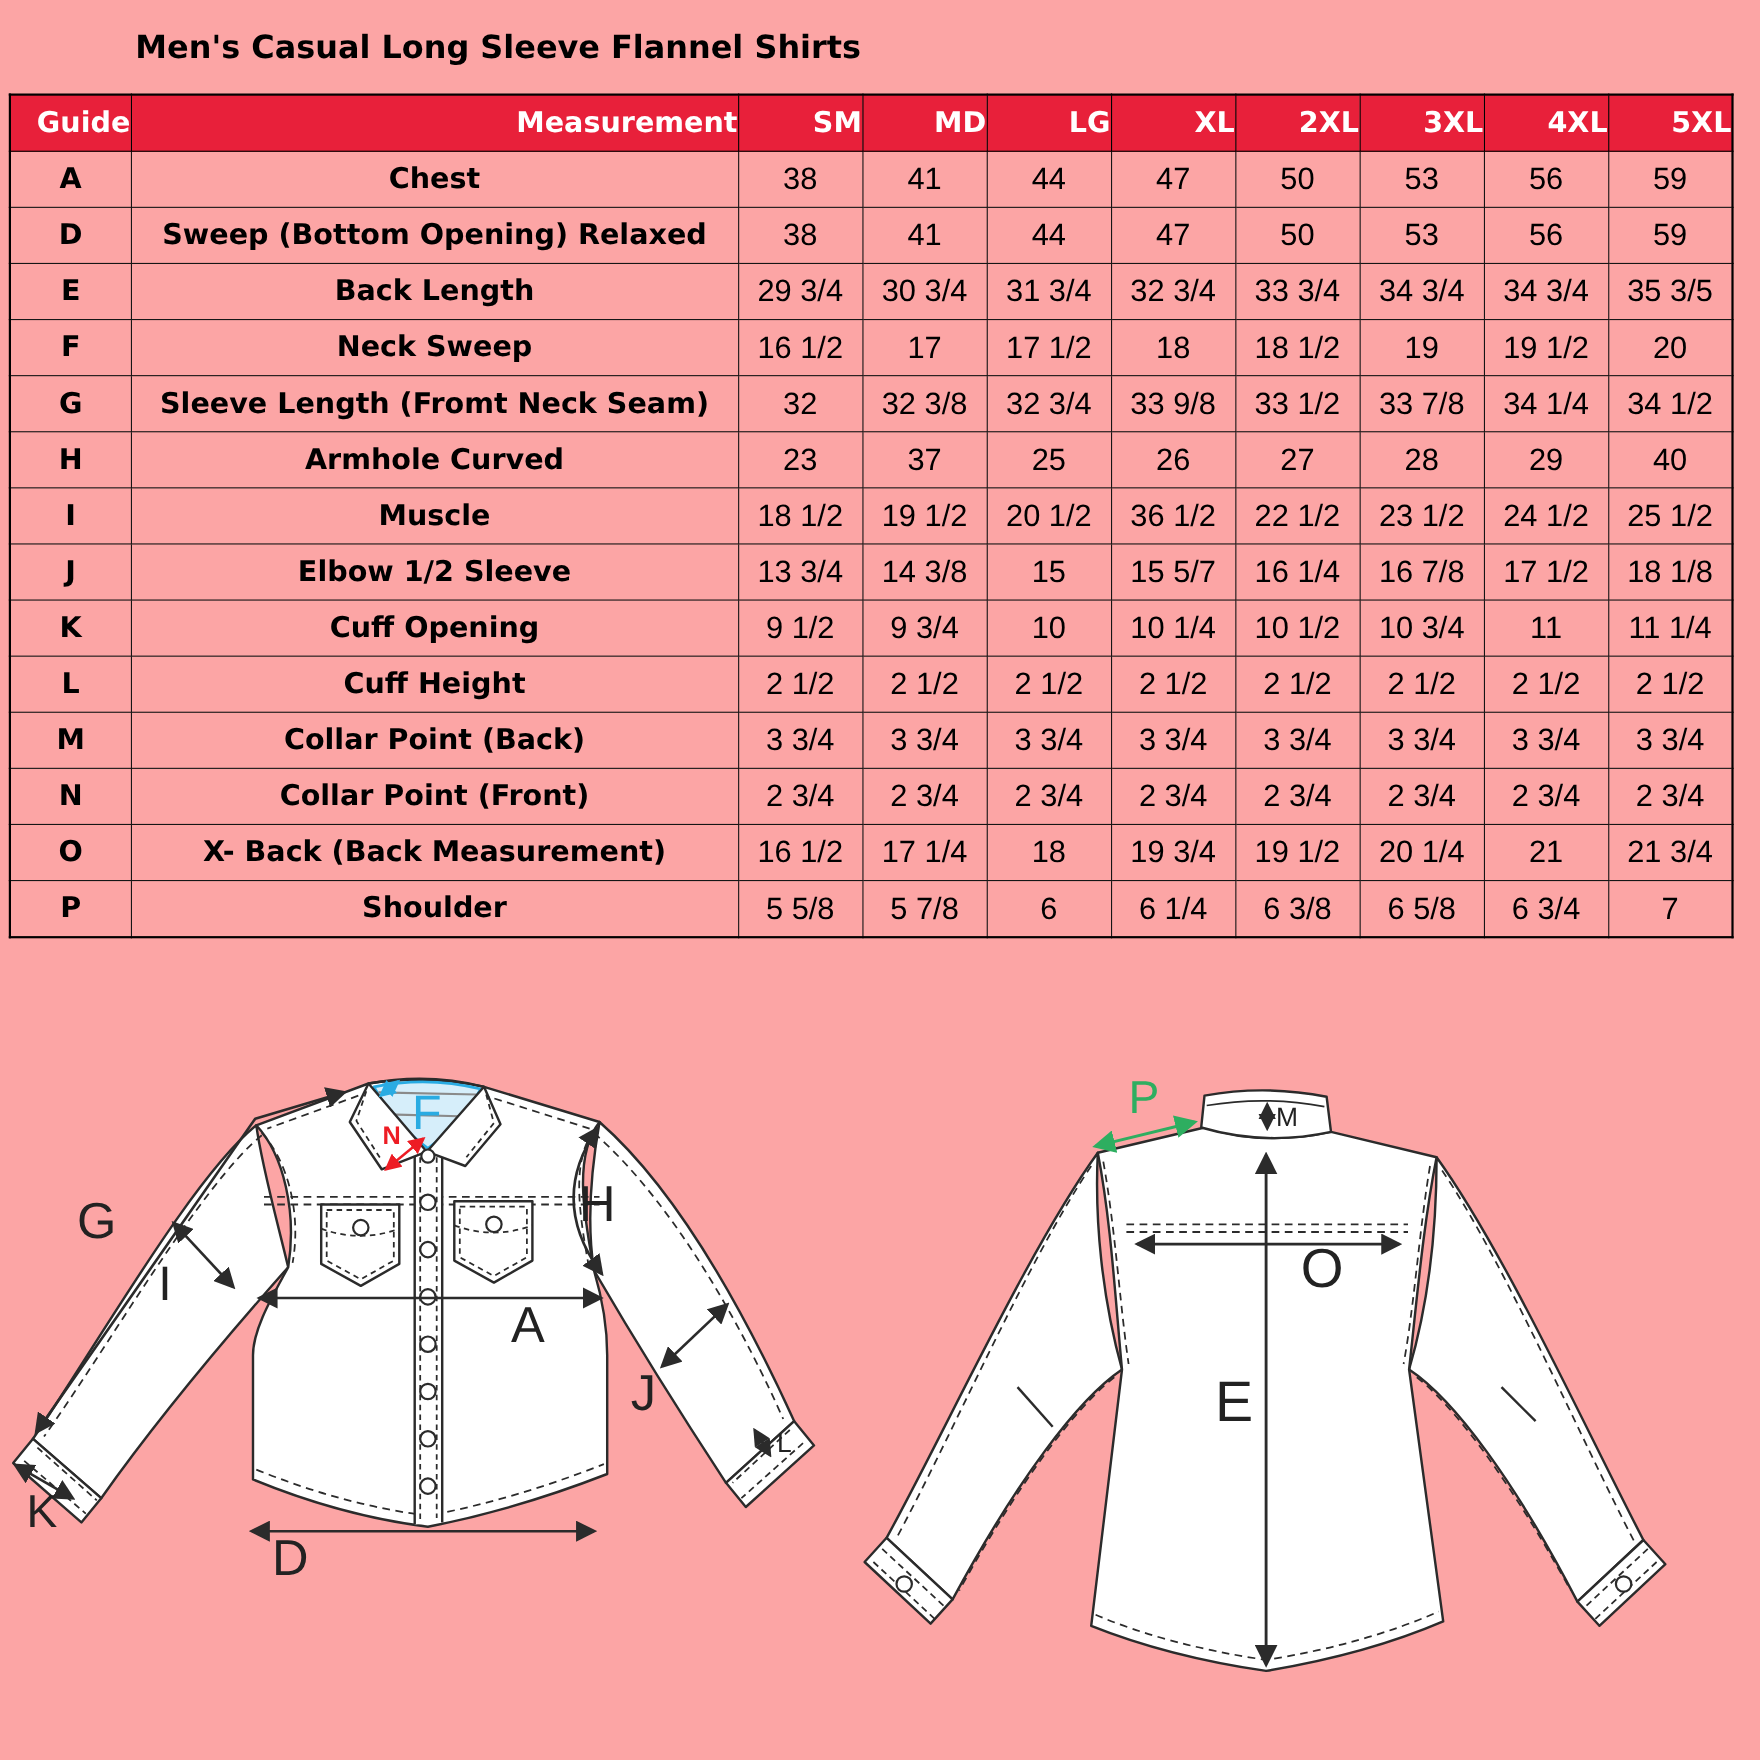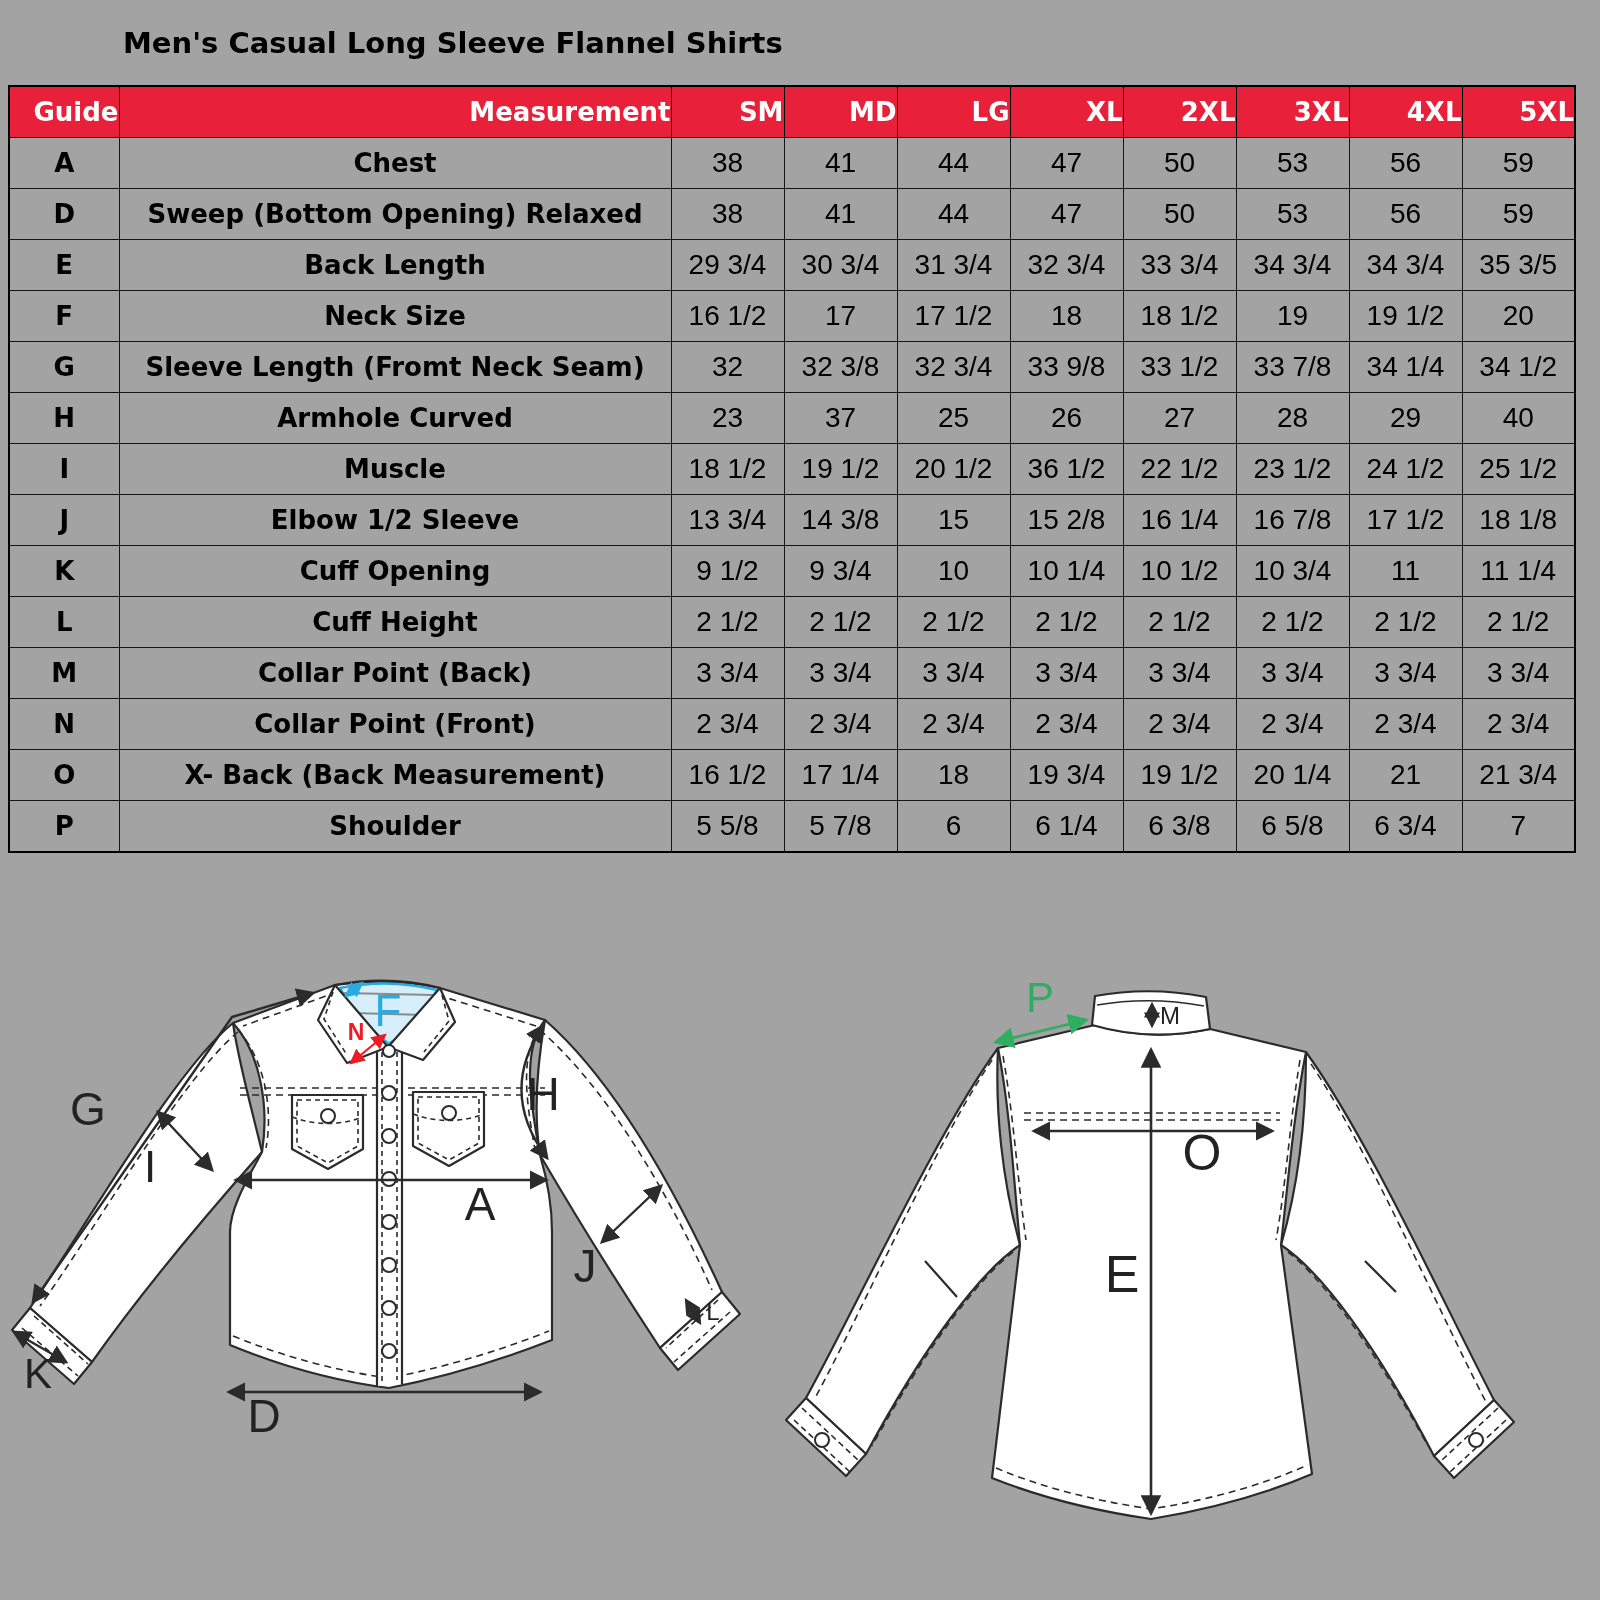--- a/index.html
+++ b/index.html
@@ -1,16 +1,16 @@
 <!DOCTYPE html>
 <html style="--hdr-bg: #E8203A; --hdr-fg: #FFFFFF;"><head>
 <meta charset="utf-8">
 <style>
   html,body{margin:0;padding:0;background:#ffffff;}
-  .page{position:relative;width:1600px;height:1600px;background:#a3a3a3;overflow:hidden;
+  .page{position:relative;width:1600px;height:1600px;background:#fca5a5;overflow:hidden;
         font-family:"DejaVu Sans","Liberation Sans",sans-serif;color:#000;}
   .title{position:absolute;left:123px;top:26px;font-size:29px;font-weight:bold;letter-spacing:0;}
   table.size{position:absolute;left:8px;top:85px;width:1566px;border-collapse:collapse;
              table-layout:fixed;border:2px solid #000;}
   table.size th{background:var(--hdr-bg);color:var(--hdr-fg);font-size:26px;font-weight:bold;
                 height:50px;border:1px solid #000;padding:0;text-align:right;vertical-align:middle;}
   table.size td{border:1px solid #151515;height:50px;padding:0;text-align:center;vertical-align:middle;}
   td.guide{font-weight:bold;font-size:26px;}
   td.meas{font-weight:bold;font-size:26px;margin-left:20px;}
   td.val{font-size:28px;font-family:"Liberation Sans","DejaVu Sans",sans-serif;}
@@ -85,21 +85,21 @@
           <td class="val">30 3/4</td>
           <td class="val">31 3/4</td>
           <td class="val">32 3/4</td>
           <td class="val">33 3/4</td>
           <td class="val">34 3/4</td>
           <td class="val">34 3/4</td>
           <td class="val">35 3/5</td>
         </tr>
         <tr>
           <td class="guide">F</td>
-          <td class="meas">Neck Size</td>
+          <td class="meas">Neck Sweep</td>
           <td class="val">16 1/2</td>
           <td class="val">17</td>
           <td class="val">17 1/2</td>
           <td class="val">18</td>
           <td class="val">18 1/2</td>
           <td class="val">19</td>
           <td class="val">19 1/2</td>
           <td class="val">20</td>
         </tr>
         <tr>
@@ -137,21 +137,21 @@
           <td class="val">23 1/2</td>
           <td class="val">24 1/2</td>
           <td class="val">25 1/2</td>
         </tr>
         <tr>
           <td class="guide">J</td>
           <td class="meas">Elbow 1/2 Sleeve</td>
           <td class="val">13 3/4</td>
           <td class="val">14 3/8</td>
           <td class="val">15</td>
-          <td class="val">15 2/8</td>
+          <td class="val">15 5/7</td>
           <td class="val">16 1/4</td>
           <td class="val">16 7/8</td>
           <td class="val">17 1/2</td>
           <td class="val">18 1/8</td>
         </tr>
         <tr>
           <td class="guide">K</td>
           <td class="meas">Cuff Opening</td>
           <td class="val">9 1/2</td>
           <td class="val">9 3/4</td>

